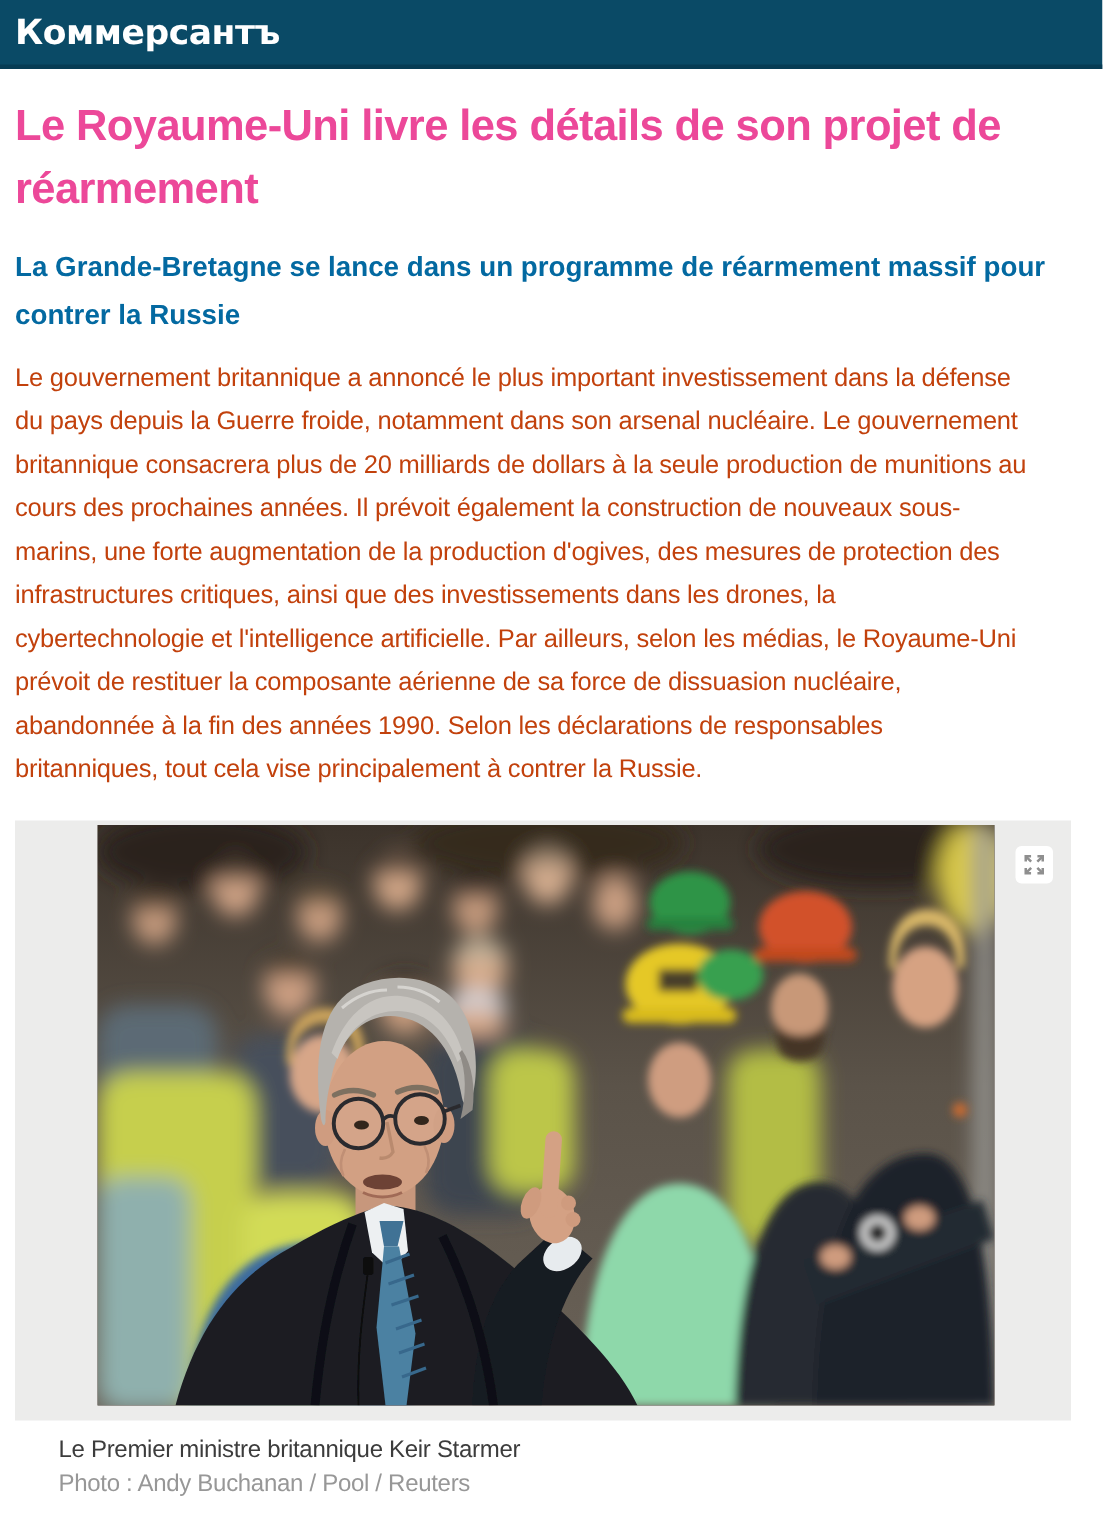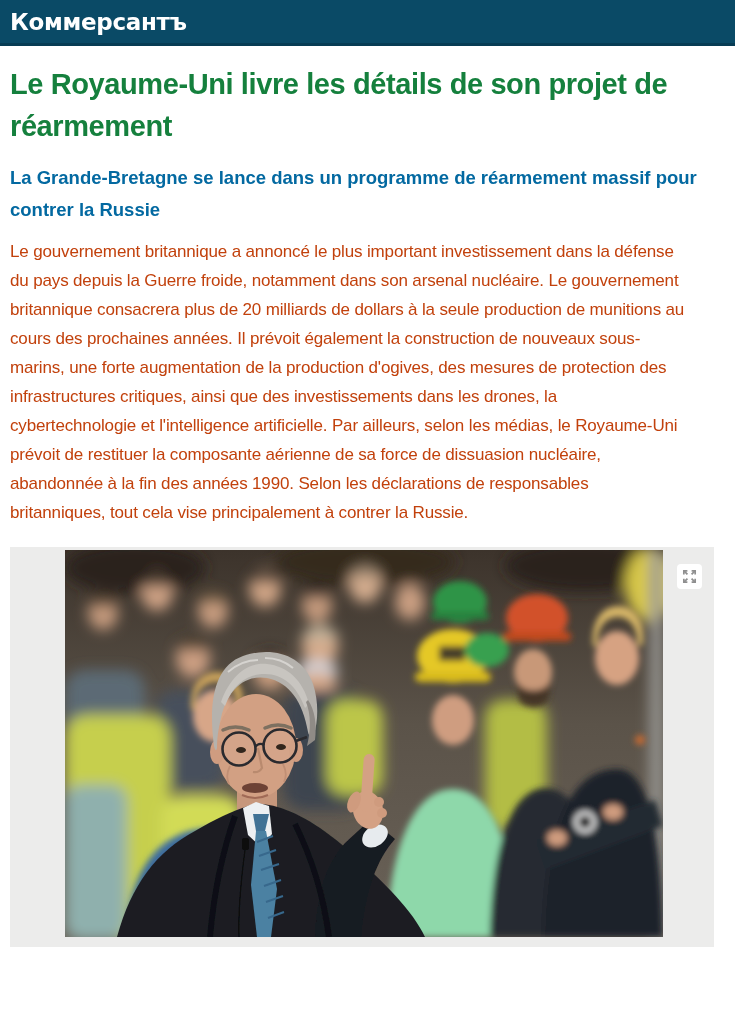--- a/index.html
+++ b/index.html
@@ -9,21 +9,21 @@
 
   
   .masthead { height:46px; background:#0a4a66; border-bottom:3px solid #073c54;
     display:flex; align-items:center; padding-left:10px; }
   .logo { color:#ffffff; font-family:"DejaVu Sans", sans-serif; font-weight:bold;
     font-size:23px; letter-spacing:-0.3px; cursor:pointer; }
 
   
   .content { padding:0 10px; }
   h1.headline { margin-top:17px; max-width:690px; font-size:29px; line-height:42px;
-    font-weight:700; color:#15803d; letter-spacing:-0.4px; }
+    font-weight:700; color:#ec4899; letter-spacing:-0.4px; }
   h2.subheadline { margin-top:15px; max-width:700px; font-size:18.5px; line-height:32px;
     font-weight:700; color:#0369a1; }
   p.body-text { margin-top:11px; max-width:676px; font-size:17px; line-height:29px;
     color:#c2410c; letter-spacing:-0.15px; }
 
   
   figure.photo-frame { margin-top:20px; width:704px; height:400px; background:#ececeb;
     position:relative; }
   .photo-canvas { position:absolute; left:55px; top:3px; width:598px; height:387px;
     overflow:hidden; background:#4a4038; }
@@ -210,16 +210,18 @@
 
       <button class="expand-btn" aria-label="expand-icon">
         <svg viewBox="0 0 24 24" fill="none">
           <path d="M4 9V4h5M15 4h5v5M20 15v5h-5M9 20H4v-5" stroke="#8f8f8f" stroke-width="2.4"></path>
           <path d="M4.5 4.5l4.6 4.6M19.5 4.5l-4.6 4.6M19.5 19.5l-4.6-4.6M4.5 19.5l4.6-4.6" stroke="#8f8f8f" stroke-width="2.4"></path>
         </svg>
       </button>
     </figure>
 
     <div class="caption-block">
+      <div class="caption">Le Premier ministre britannique Keir Starmer</div>
+      <div class="credit">Photo : Andy Buchanan / Pool / Reuters</div>
     </div>
 
   </main>
 </div>
 
 </body></html>

